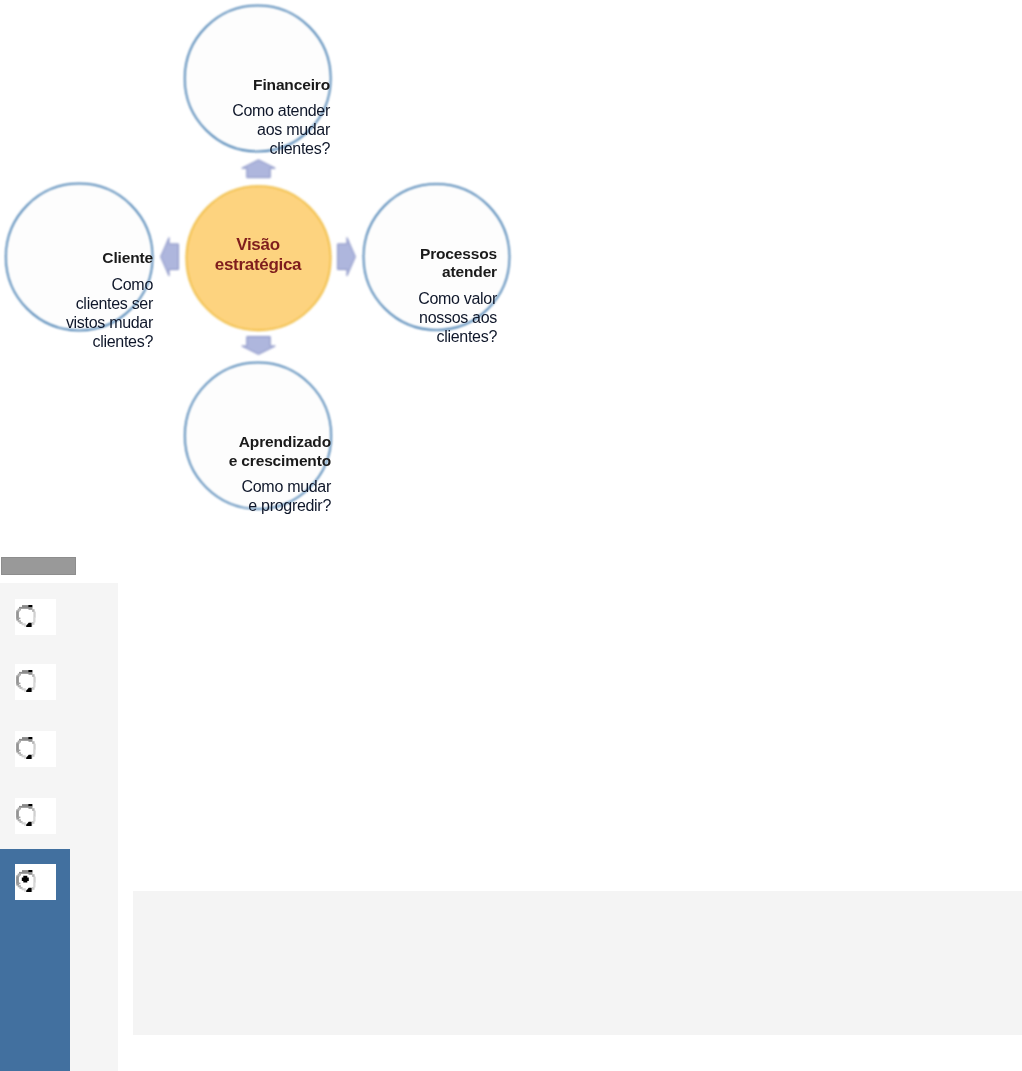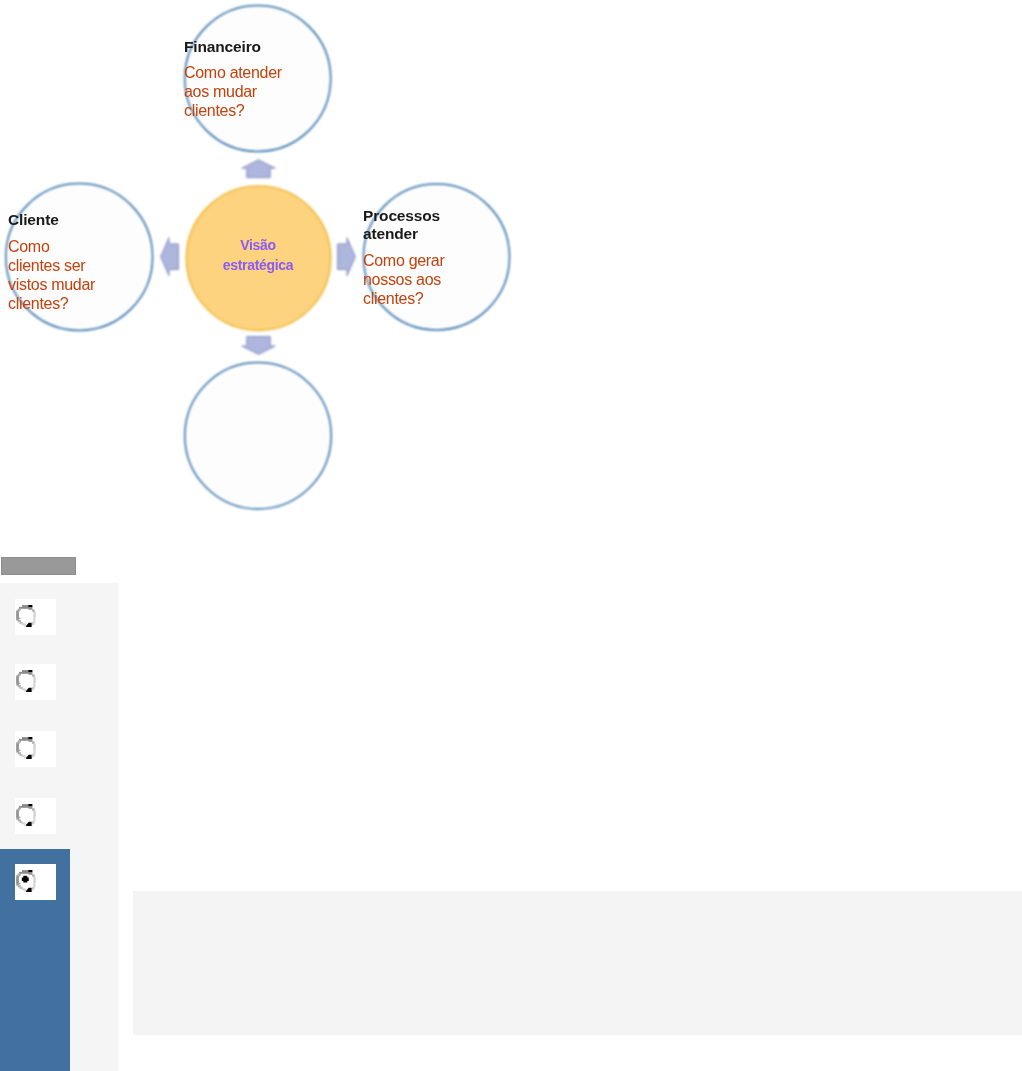--- a/index.html
+++ b/index.html
@@ -6,27 +6,27 @@
   html,body{margin:0;padding:0;}
   *{-webkit-font-smoothing:antialiased;}
   .node,.center-label{will-change:opacity;opacity:0.999;}
   body{width:1022px;height:1071px;background:#ffffff;
        font-family:"Liberation Sans",sans-serif;overflow:hidden;position:relative;}
 
   
   #diagram{position:absolute;left:0;top:0;width:520px;height:540px;}
   #diagram svg.shapes{filter:blur(1.0px);}
   #diagram svg{position:absolute;left:0;top:0;}
-  .node{position:absolute;text-align:left;color:#2b2b2b;}
+  .node{position:absolute;text-align:right;color:#2b2b2b;margin-top:38px;}
   .node .ttl{font-weight:bold;font-size:15.5px;line-height:18.5px;color:#1a1a1a;
              letter-spacing:-0.15px;}
-  .node .bdy{font-size:16px;line-height:19px;color:#c2410c;letter-spacing:-0.3px;}
+  .node .bdy{font-size:16px;line-height:19px;color:#0f172a;letter-spacing:-0.3px;}
   .node .gap{height:7px;}
   .center-label{position:absolute;text-align:center;font-weight:bold;
-                font-size:14px;line-height:20px;color:#8b5cf6;letter-spacing:-0.3px;}
+                font-size:17px;line-height:20px;color:#7f1d1d;letter-spacing:-0.3px;}
 
   
   #app{position:absolute;left:0;top:540px;width:1022px;height:531px;}
   #grey-bar{position:absolute;left:1px;top:17px;width:75px;height:18px;
             background:#999999;border:1px solid #8d8d8d;box-sizing:border-box;}
   #sidebar{position:absolute;left:0;top:43px;width:118px;height:488px;background:#f5f5f5;}
   .side-item{position:absolute;left:0;width:118px;height:36px;}
   .side-item.sel{background:#42709f;width:70px;}
   .radio-box{position:absolute;left:15px;top:0;width:41px;height:36px;background:#ffffff;}
   .radio-box svg{position:absolute;left:1.3px;top:6.2px;}
@@ -71,29 +71,36 @@
 
   <div class="node" style="left:8px;top:211px;width:145px;">
     <div class="ttl">Cliente</div>
     <div class="gap"></div>
     <div class="bdy">Como</div>
     <div class="bdy">clientes ser</div>
     <div class="bdy">vistos mudar</div>
     <div class="bdy">clientes?</div>
   </div>
 
-  <div class="node" style="left:363px;top:206.5px;width:146px;">
+  <div class="node" style="left:351px;top:206.5px;width:146px;">
     <div class="ttl">Processos</div>
     <div class="ttl">atender</div>
     <div class="gap"></div>
-    <div class="bdy">Como gerar</div>
+    <div class="bdy">Como valor</div>
     <div class="bdy">nossos aos</div>
     <div class="bdy">clientes?</div>
   </div>
 
+  <div class="node" style="left:185px;top:395px;width:146px;">
+    <div class="ttl">Aprendizado</div>
+    <div class="ttl">e crescimento</div>
+    <div class="gap"></div>
+    <div class="bdy">Como mudar</div>
+    <div class="bdy">e progredir?</div>
+  </div>
 
   <div class="center-label" style="left:185px;top:235px;width:146px;">
     <div>Visão</div>
     <div>estratégica</div>
   </div>
 </div>
 
 <div id="app">
   <div id="grey-bar"></div>
 

